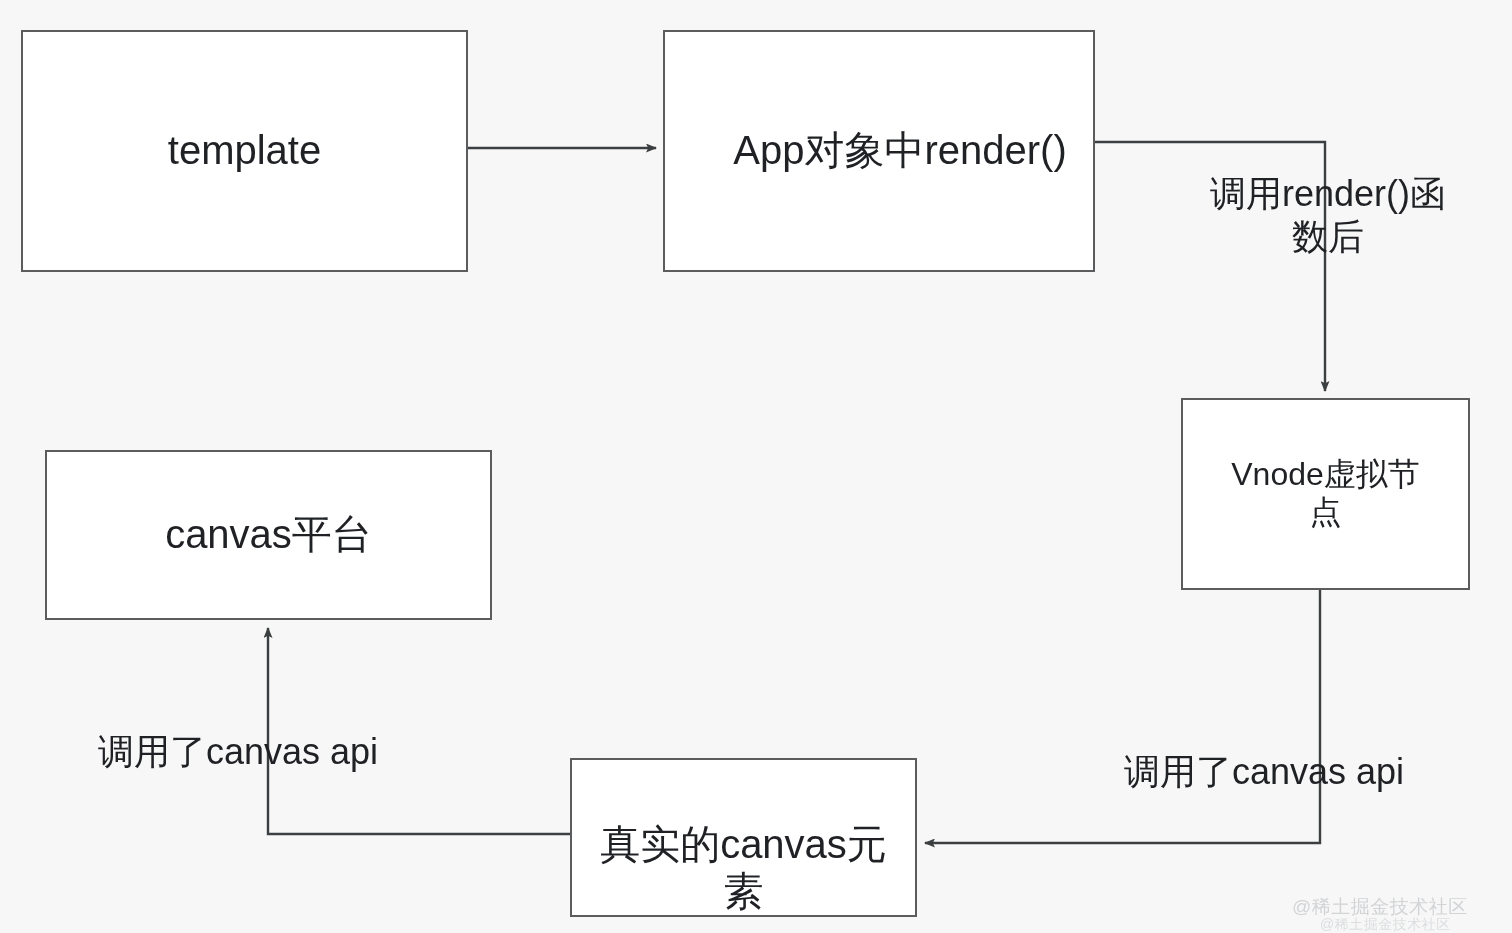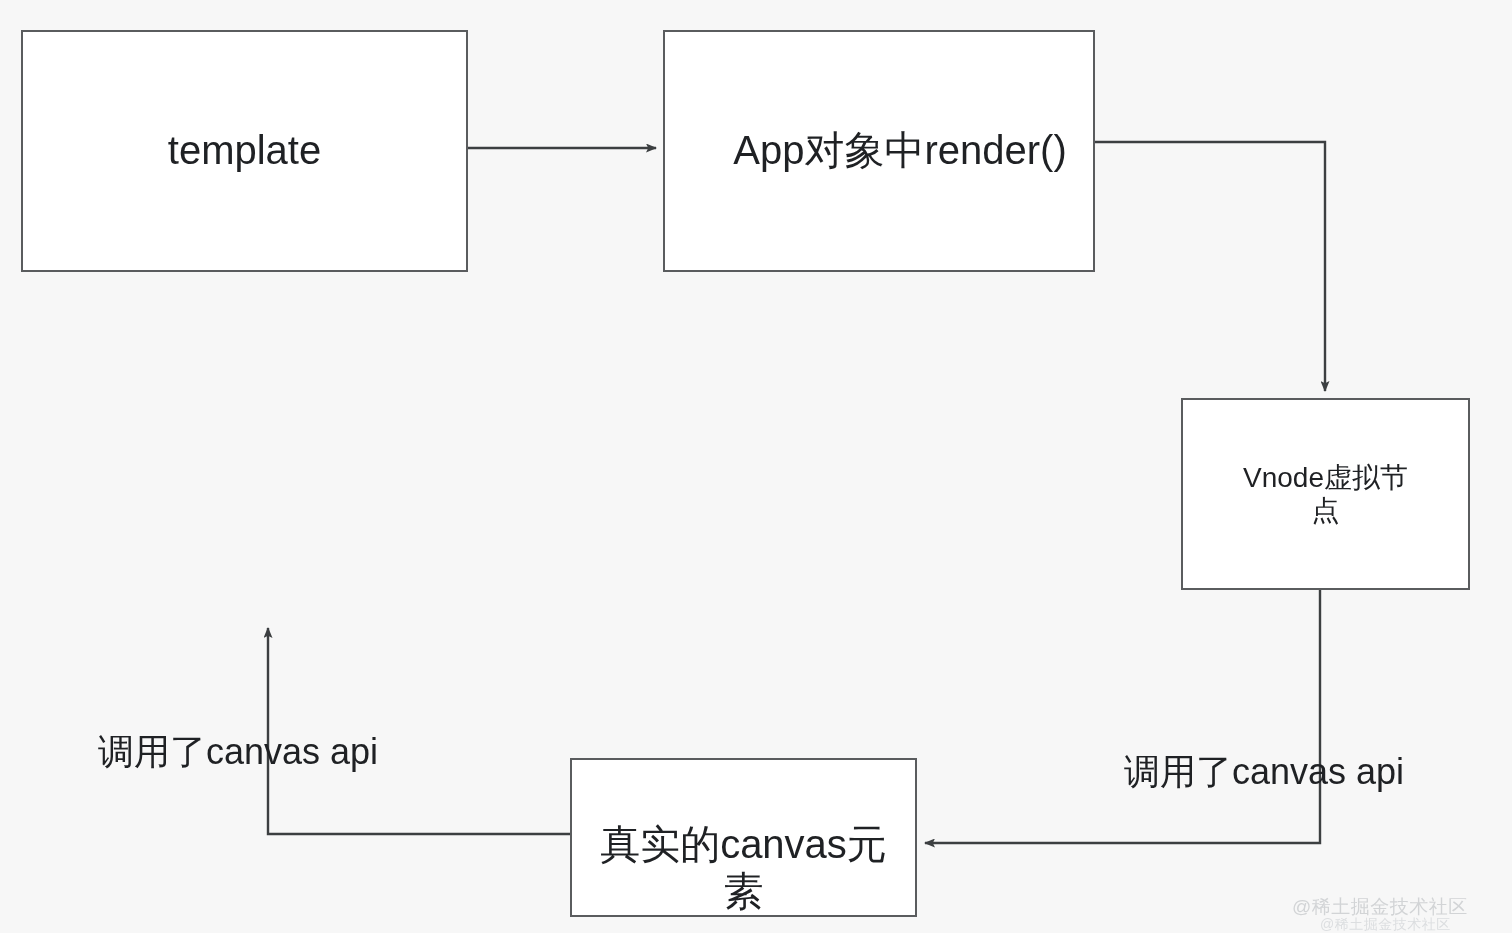--- a/index.html
+++ b/index.html
@@ -62,21 +62,21 @@
     width: 432px;
     height: 242px;
     font-size: 40px;
     padding-left: 42px;
   }
   #node-vnode {
     left: 1181px;
     top: 398px;
     width: 289px;
     height: 192px;
-    font-size: 28px;
+    font-size: 32px;
   }
   #node-canvas-platform {
     left: 45px;
     top: 450px;
     width: 447px;
     height: 170px;
     font-size: 40px;
   }
   #node-real-canvas {
     left: 570px;
@@ -167,26 +167,31 @@
 
   <div class="node" id="node-app-render">
     <span class="node-label">App对象中render()</span>
   </div>
 
   <div class="node" id="node-vnode">
     <span class="node-label">Vnode虚拟节
 点</span>
   </div>
 
+  <div class="node" id="node-canvas-platform">
+    <span class="node-label">canvas平台</span>
+  </div>
 
   <div class="node" id="node-real-canvas">
     <span class="node-label">真实的canvas元
 素</span>
   </div>
 
+  <div class="edge-label" id="edge-label-render-called">调用render()函
+数后</div>
 
   <div class="edge-label" id="edge-label-canvas-api-left">调用了canvas api</div>
 
   <div class="edge-label" id="edge-label-canvas-api-right">调用了canvas api</div>
 
   <div id="watermark">
     <span class="wm-main">@稀土掘金技术社区</span>
     <span class="wm-sub">@稀土掘金技术社区</span>
   </div>
 

